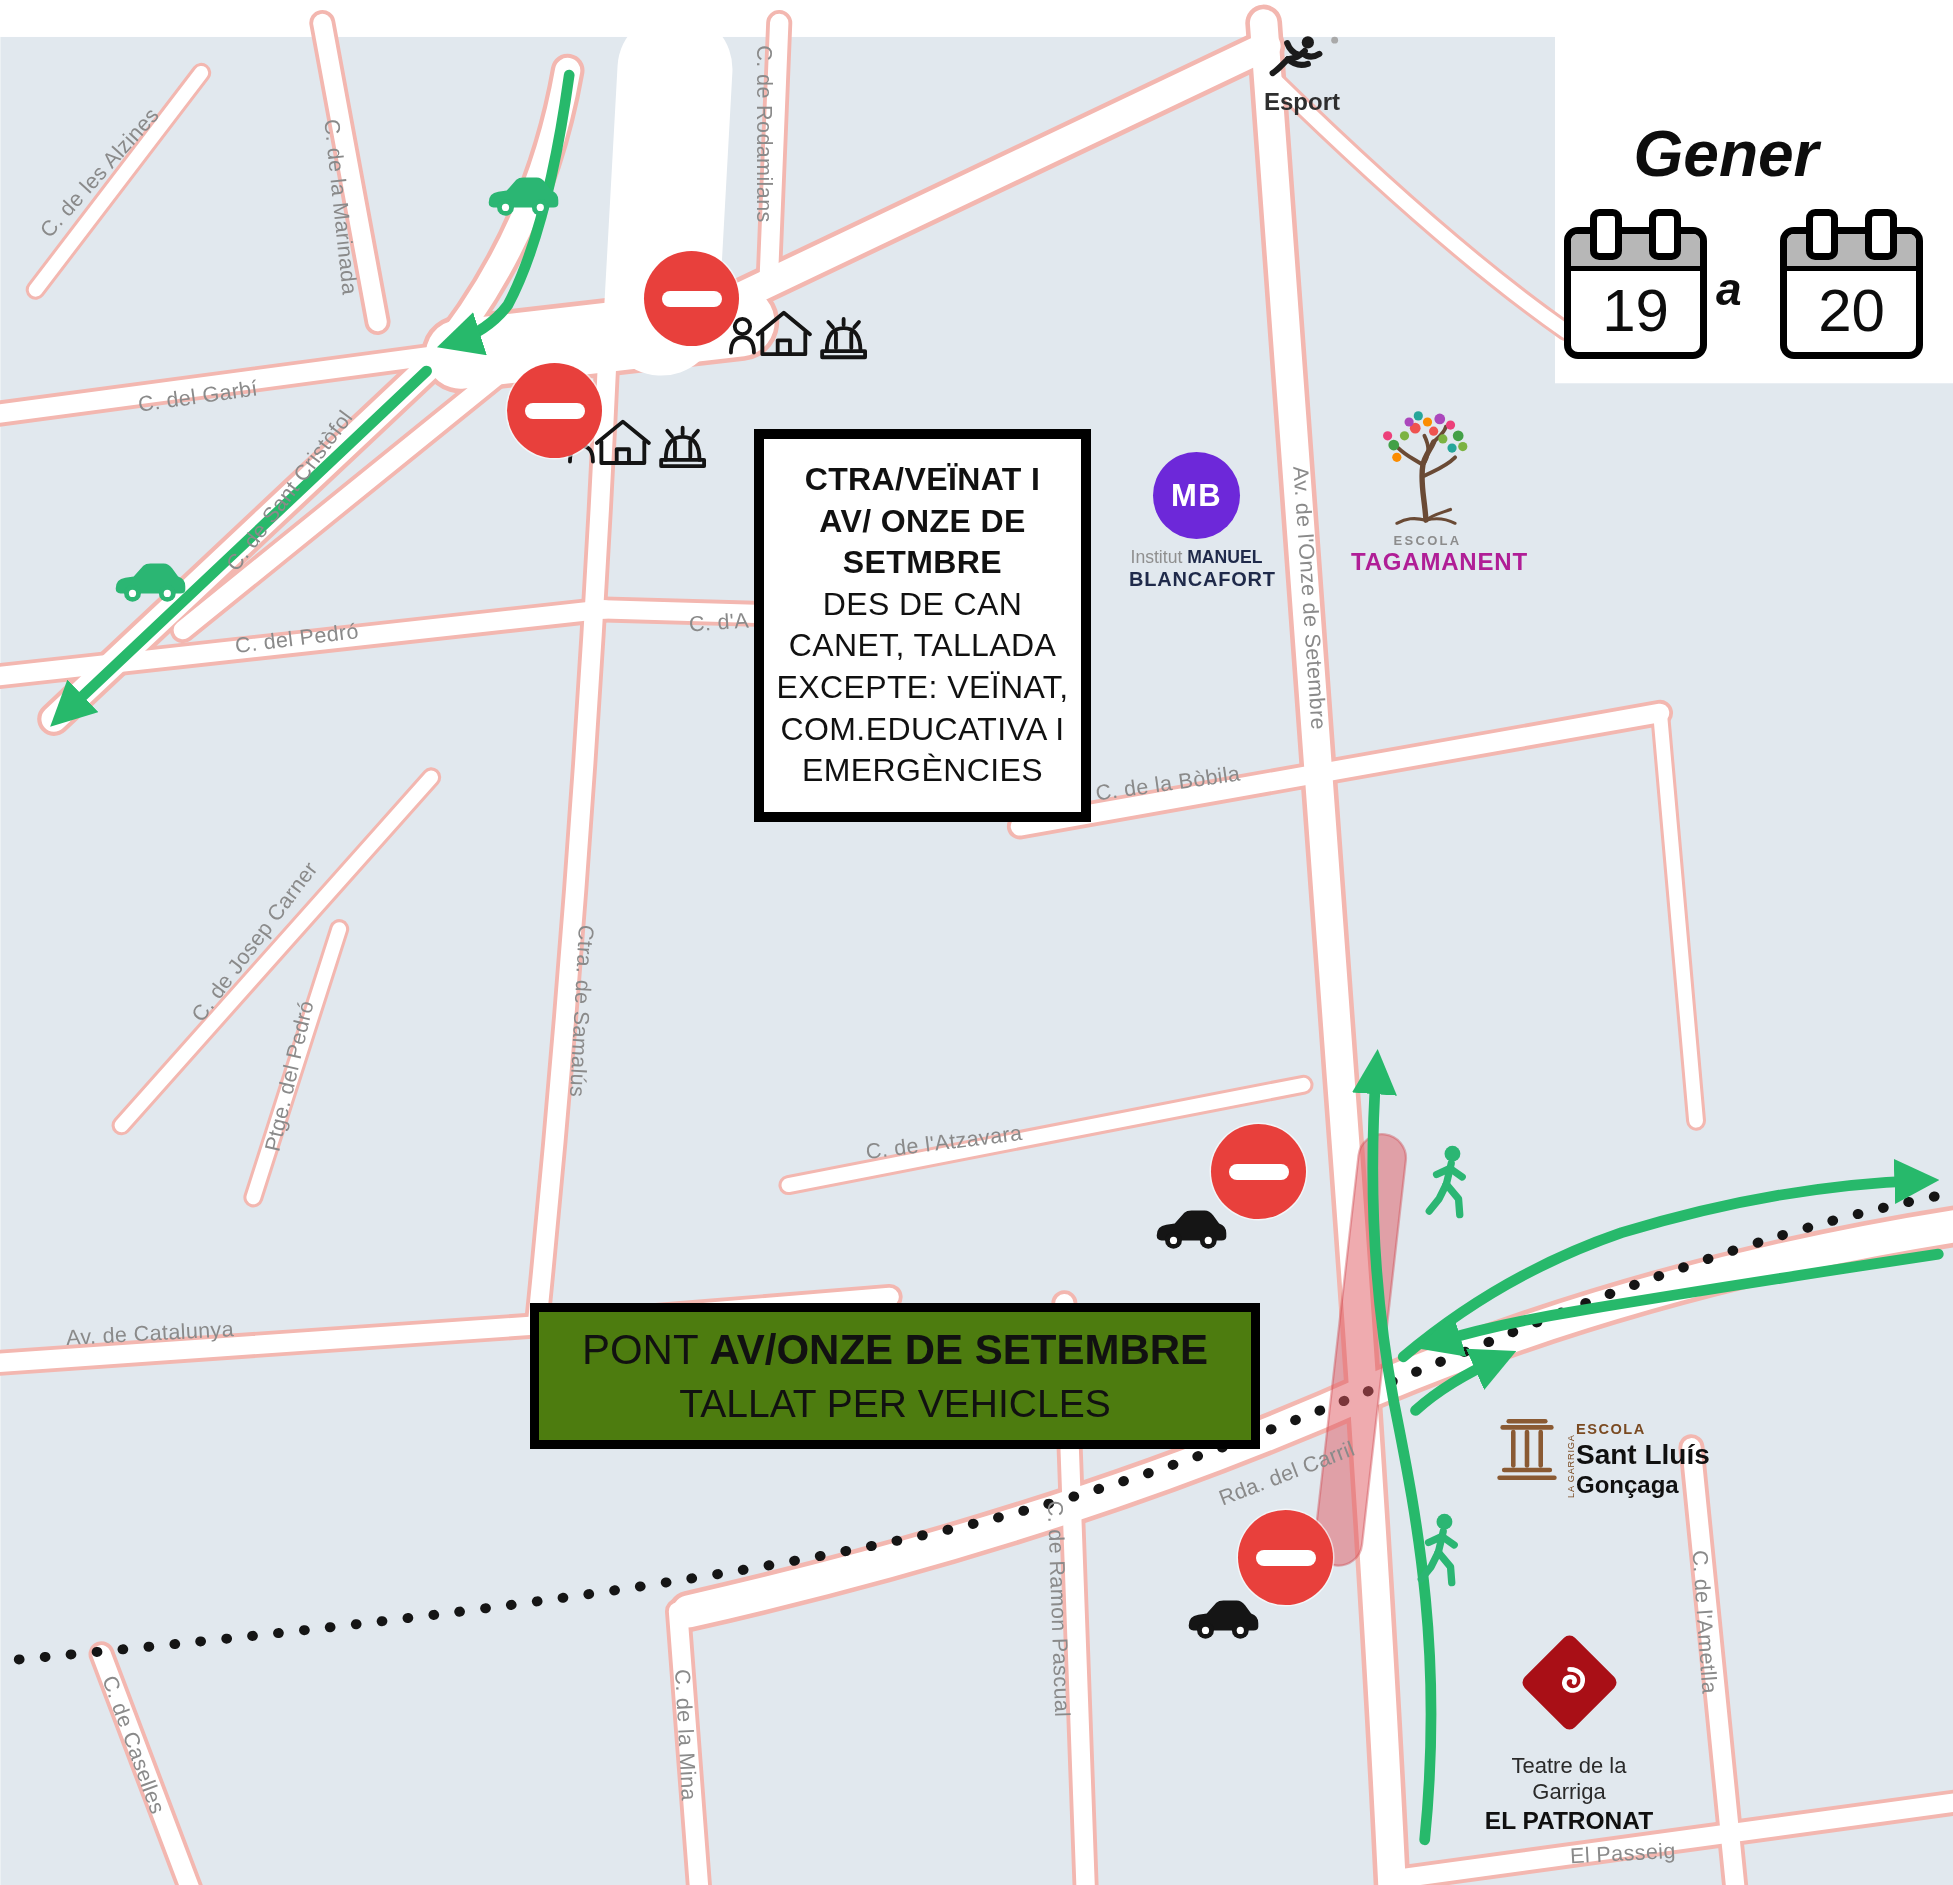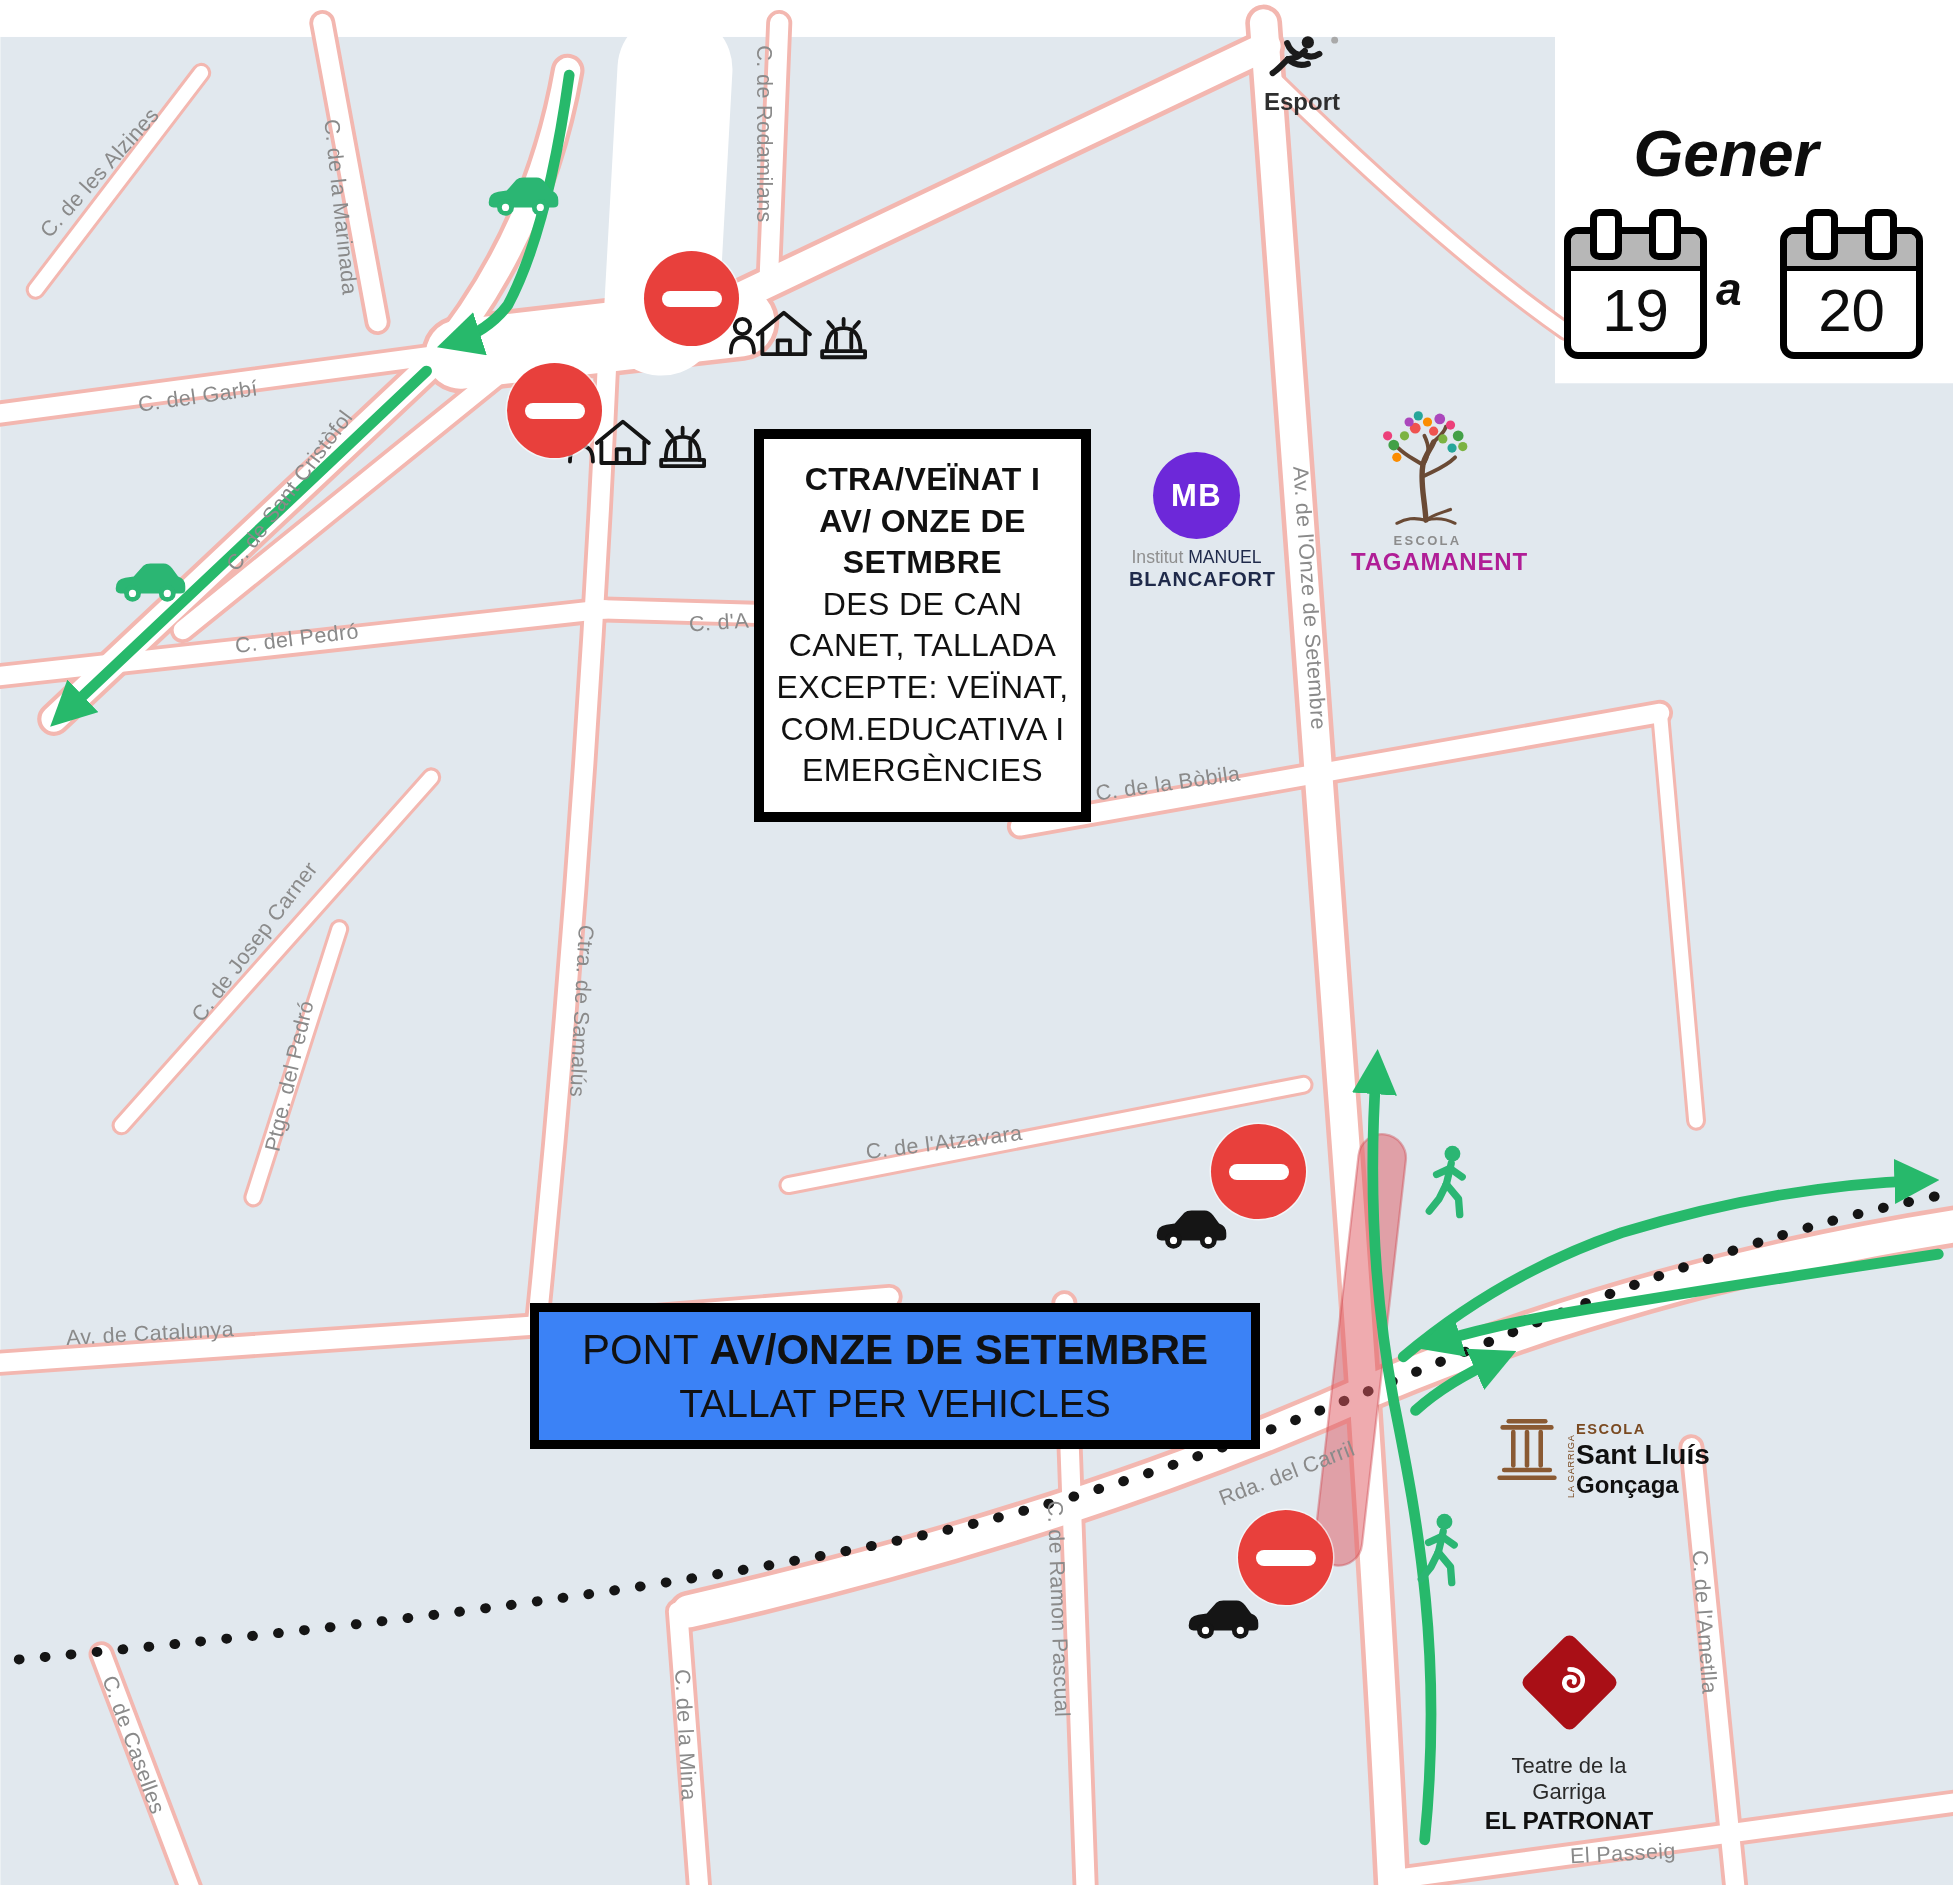--- a/index.html
+++ b/index.html
@@ -20,21 +20,21 @@
   .marker{position:absolute;}
   .car-green{color:#2bb673;}
   .car-black{color:#151515;}
   .walk{color:#2bb673;}
 
   
   .infobox1{position:absolute;left:754px;top:429px;width:337px;background:#fff;
             border:10.7px solid #000;text-align:center;padding:20px 4.6px;box-sizing:border-box;}
   .infobox1 div{font-size:32px;line-height:1.3;color:#111;letter-spacing:0.4px;}
   .infobox1 .b{font-weight:700;}
-  .infobox2{position:absolute;left:530px;top:1303px;width:730px;background:#3b82f6;
+  .infobox2{position:absolute;left:530px;top:1303px;width:730px;background:#4d7c0f;
             border:9.2px solid #000;text-align:center;padding:14px 7.7px;box-sizing:border-box;}
   .infobox2 .l1{font-size:42px;color:#111;}
   .infobox2 .l1 b{font-weight:800;}
   .infobox2 .l2{font-size:39px;margin-top:7.7px;color:#111;}
 
   
   .gener{position:absolute;left:1565px;top:117px;width:322px;text-align:center;
          font-size:64px;font-weight:800;font-style:italic;color:#0d0d0d;}
   .calendar{position:absolute;width:143px;height:150px;}
   .cal-frame{position:absolute;top:18.4px;left:0;right:0;bottom:0;border:7.7px solid #000;
@@ -48,21 +48,21 @@
           font-weight:600;color:#0d0d0d;}
 
   
   .esport{position:absolute;left:1233px;top:34px;width:138px;text-align:center;}
   .esport-label{font-size:24px;font-weight:700;color:#2e2e2e;margin-top:1.5px;}
 
   .imb{position:absolute;left:1129px;top:452px;width:135px;text-align:center;}
   .imb-circle{width:87px;height:87px;border-radius:50%;background:#6d28d9;color:#fff;
               font-size:31px;font-weight:700;line-height:87px;margin:0 auto;letter-spacing:1.5px;}
   .imb-l1{margin-top:7.7px;font-size:17.6px;color:#8f8f8f;}
-  .imb-l1 b{color:#1f2a4a;font-weight:400;}
+  .imb-l1 b{color:#1f2a4a;font-weight:700;}
   .imb-l2{font-size:20px;font-weight:800;color:#1f2a4a;letter-spacing:0.8px;}
 
   .taga{position:absolute;left:1351px;top:405px;width:153px;text-align:center;}
   .taga-escola{font-size:13px;font-weight:700;color:#8c8c8c;letter-spacing:2.3px;margin-top:1.5px;}
   .taga-name{font-size:24px;font-weight:800;color:#b01e96;letter-spacing:0.8px;}
 
   .sll{position:absolute;left:1495px;top:1409px;width:245px;height:115px;}
   .sll-icon{position:absolute;left:0;top:6.1px;}
   .sll-vert{position:absolute;left:71px;top:89px;font-size:9.2px;color:#7a4a21;
             transform:rotate(-90deg);transform-origin:left top;letter-spacing:0.8px;white-space:nowrap;}

